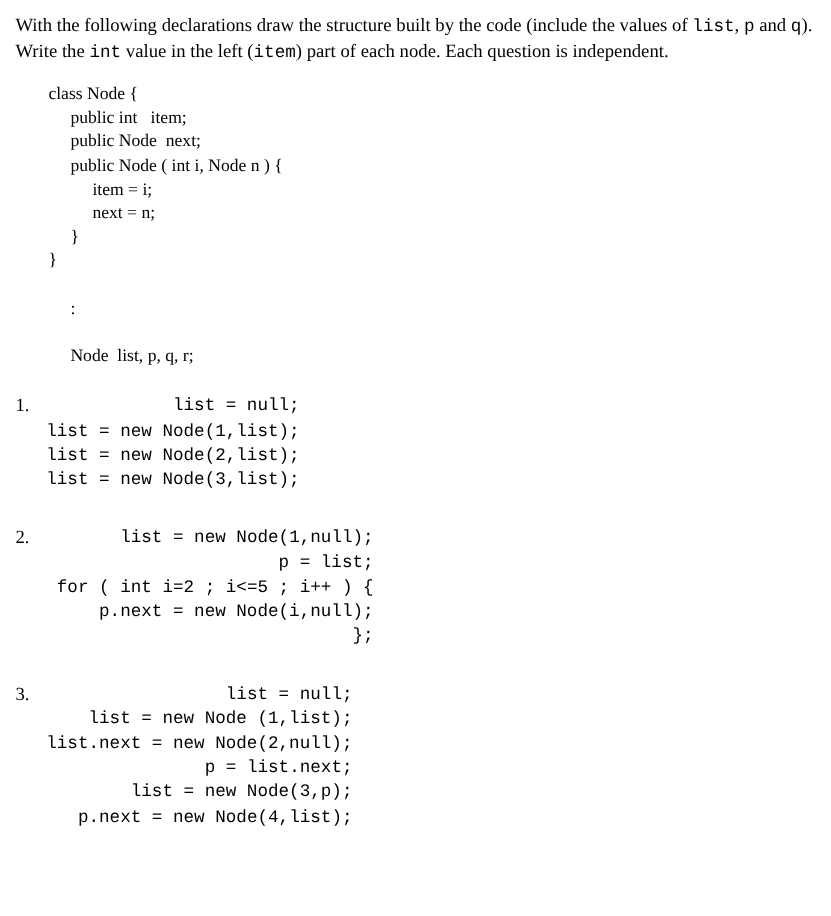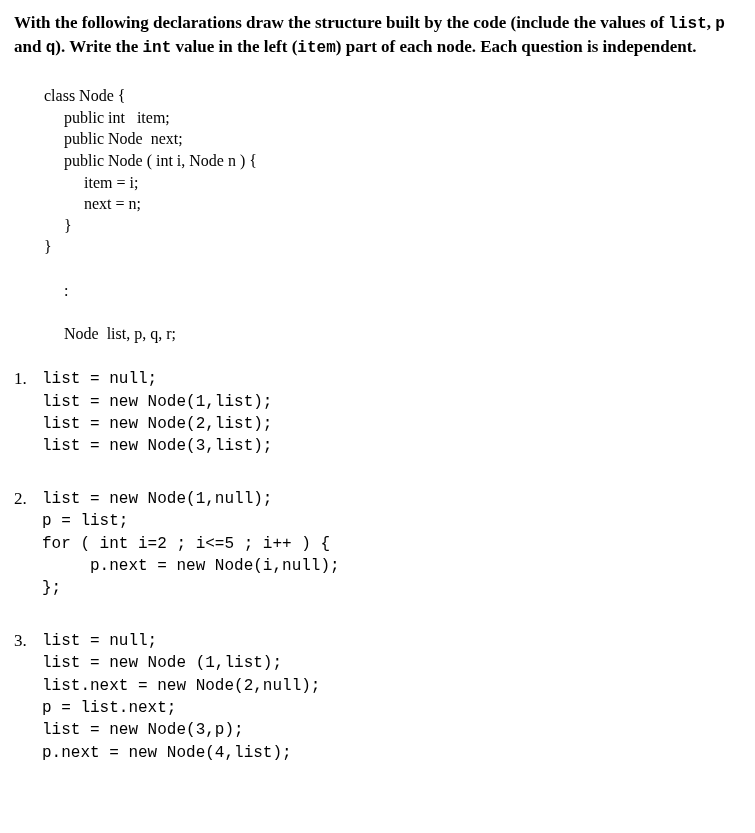--- a/index.html
+++ b/index.html
@@ -7,22 +7,21 @@
     font-size: 17px;
     margin: 0;
     padding: 12px 14px;
     color: #000;
     width: 755px;
     box-sizing: border-box;
     background: #fff;
     line-height: 1.35;
   }
   .intro {
-    margin-bottom: 26px;
-    font-weight: bold;
+    margin-bottom: 16px;
   }
   .mono {
     font-family: "Courier New", Courier, monospace;
     font-size: 16px;
   }
   pre.code {
     font-family: Liberation Serif, serif;
     font-size: 16px;
     white-space: pre;
     margin: 2px 0 24px 30px;
@@ -39,20 +38,21 @@
     width: 28px;
     font-family: "Times New Roman", Times, serif;
     font-size: 17px;
   }
   pre.qcode {
     font-family: "Courier New", Courier, monospace;
     font-size: 16px;
     white-space: pre;
     margin: 0;
     line-height: 1.4;
+    text-align: right;
   }
 </style>
 </head>
 <body>
 
 <div class="intro">
   <span>With the following declarations draw the structure built by the code (include the values of </span><span class="mono">list</span><span>, </span><span class="mono">p</span><span> and </span><span class="mono">q</span><span>). Write the </span><span class="mono">int</span><span> value in the left (</span><span class="mono">item</span><span>) part of each node. Each question is independent.</span>
 </div>
 
 <pre class="code">class Node {

